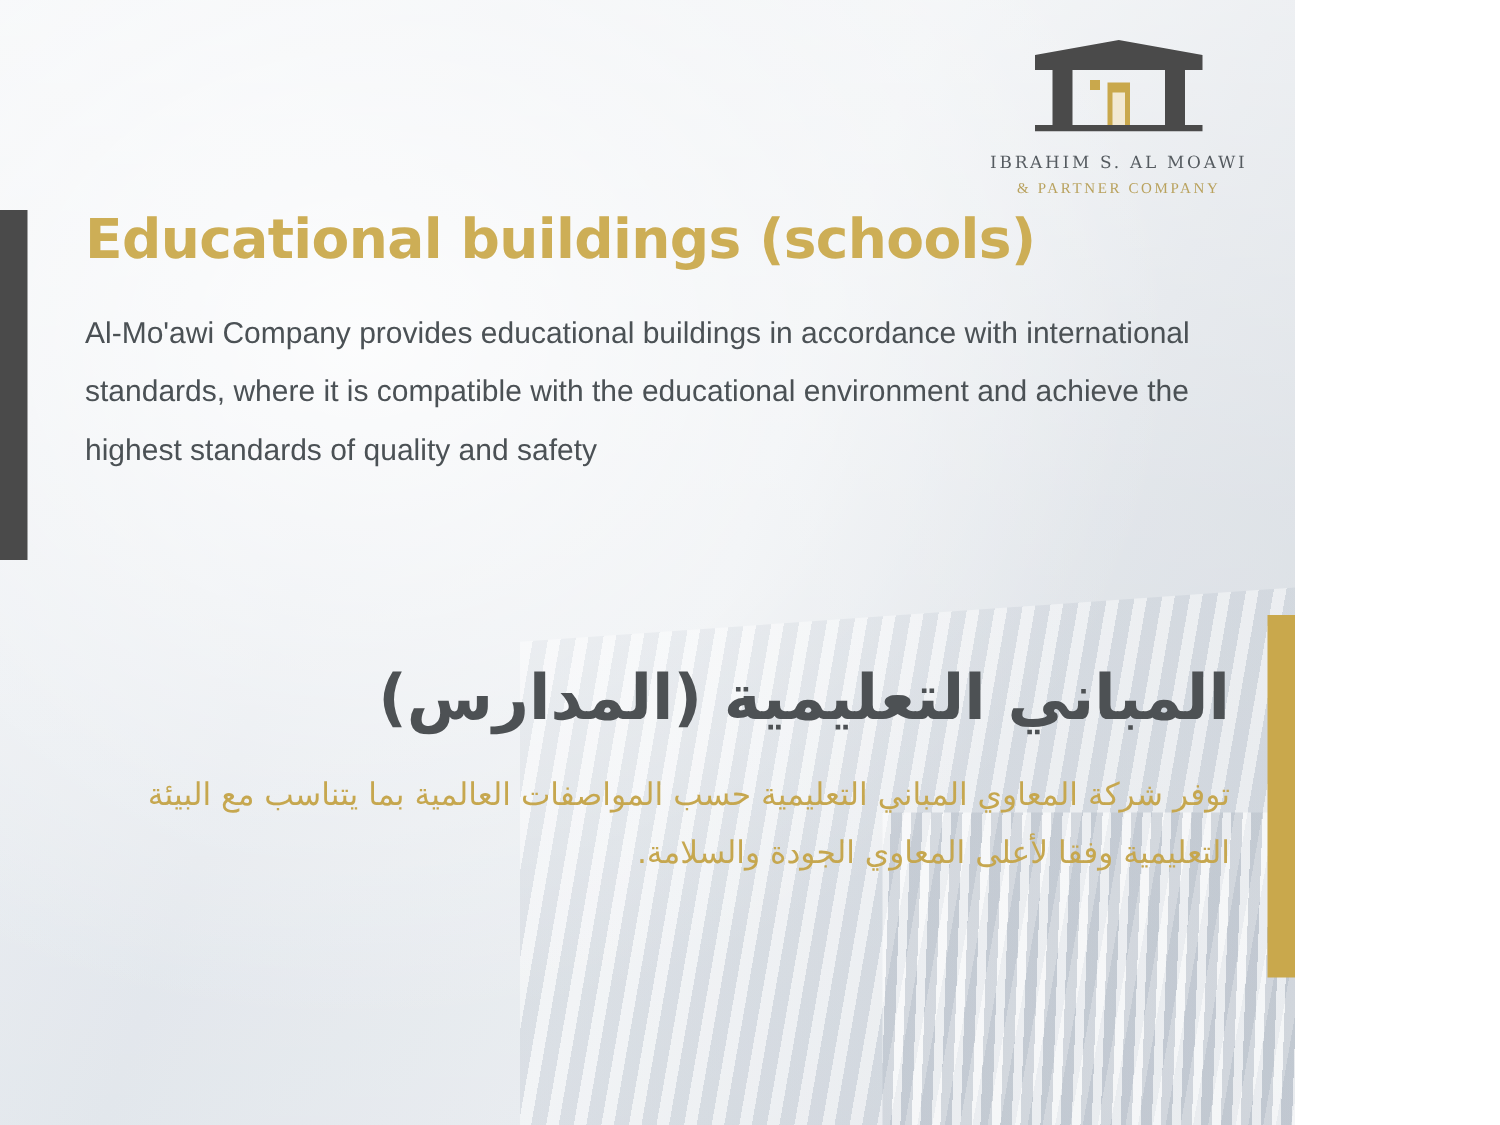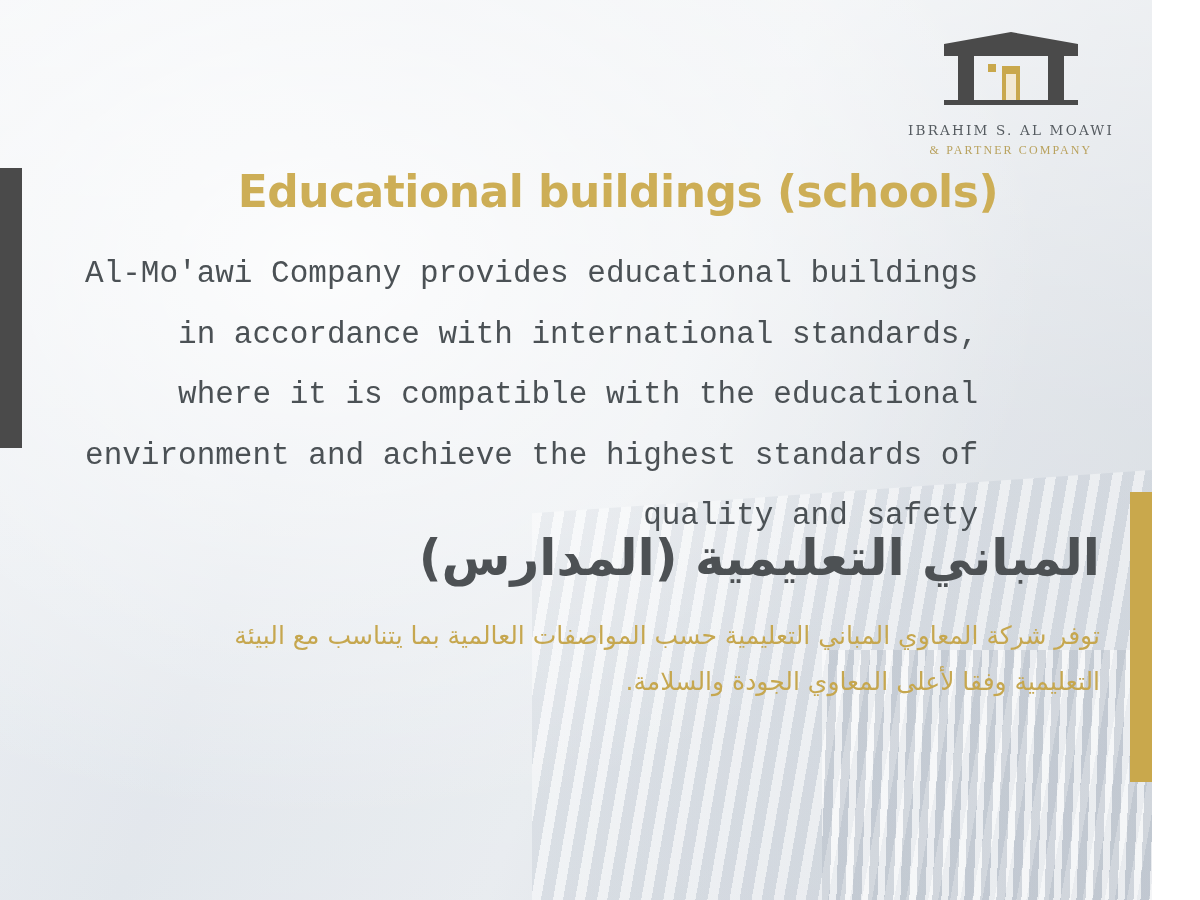--- a/index.html
+++ b/index.html
@@ -5,21 +5,21 @@
   * { box-sizing: border-box; margin: 0; padding: 0; }
   html, body {
     width: 1200px;
     height: 900px;
     overflow: hidden;
     font-family: "DejaVu Sans", sans-serif;
   }
 
   .poster {
     position: relative;
-    width: 1152px;
+    width: 1036px;
     height: 900px;
     background:
       linear-gradient(180deg, rgba(255,255,255,0.55) 0%, rgba(255,255,255,0.25) 45%, rgba(255,255,255,0.10) 100%),
       linear-gradient(110deg, #e9edf1 0%, #dfe4ea 30%, #e6eaee 55%, #d9dee4 75%, #cfd5dc 100%);
     overflow: hidden;
   }
 
   
   .bg-building {
     position: absolute;
@@ -103,34 +103,33 @@
     line-height: 1.55;
     white-space: nowrap;
   }
 
   
   .en-block {
     position: absolute;
     left: 68px;
     top: 168px;
     width: 930px;
-    text-align: right;
   }
   .en-title {
     font-family: "DejaVu Sans", sans-serif;
     font-weight: bold;
     font-size: 44px;
     color: #cdae56;
     letter-spacing: -0.5px;
     line-height: 1.1;
   }
   .en-body {
     margin-top: 28px;
-    font-family: Liberation Mono, monospace;
-    font-size: 31px;
+    font-family: Liberation Sans, sans-serif;
+    font-size: 24px;
     line-height: 1.95;
     color: #4b5155;
     max-width: 910px;
   }
 
   
   .ar-block {
     position: absolute;
     right: 52px;
     top: 526px;

